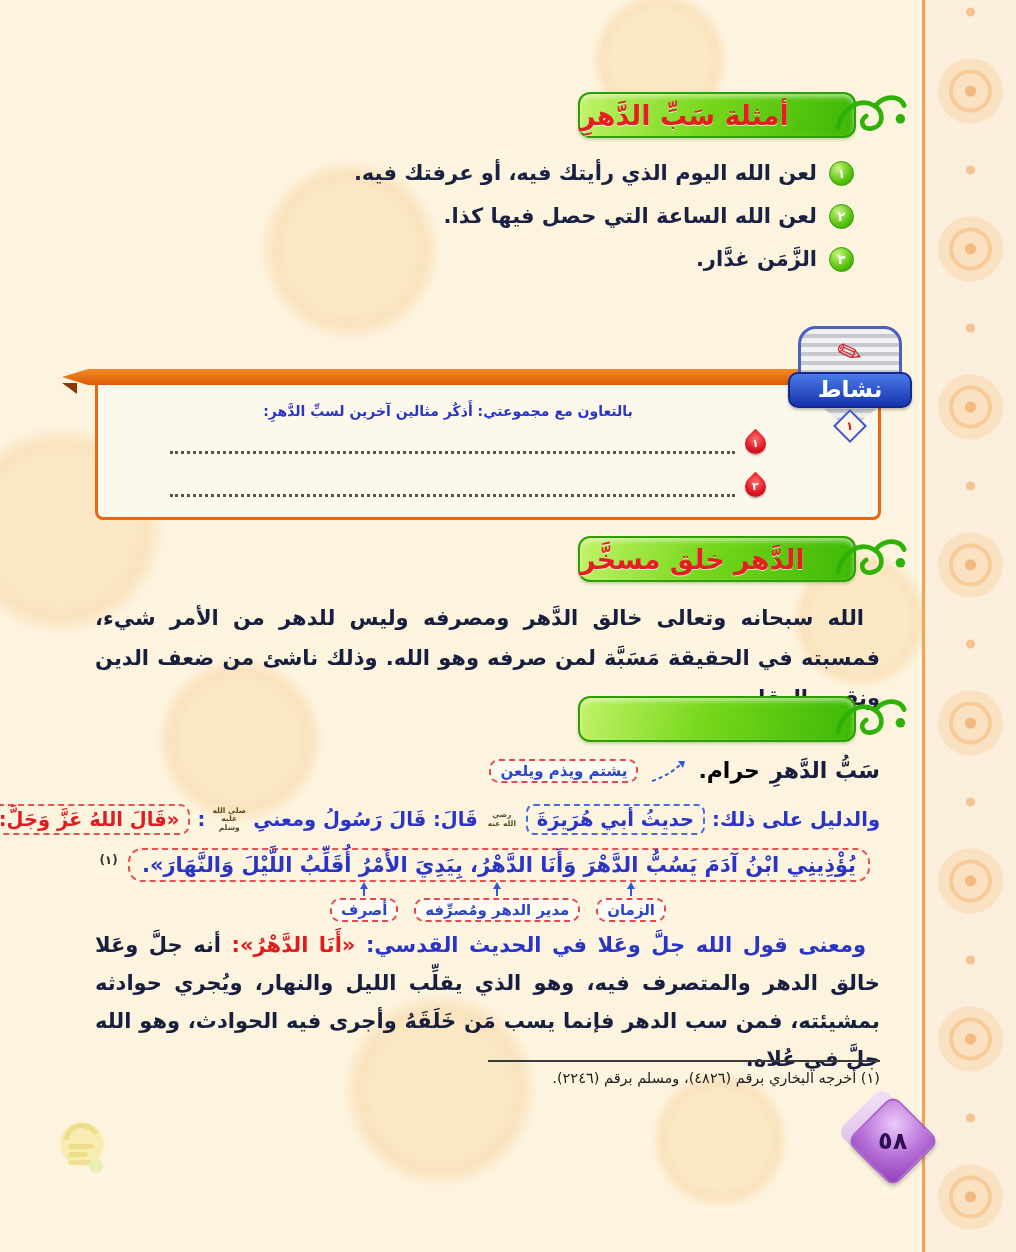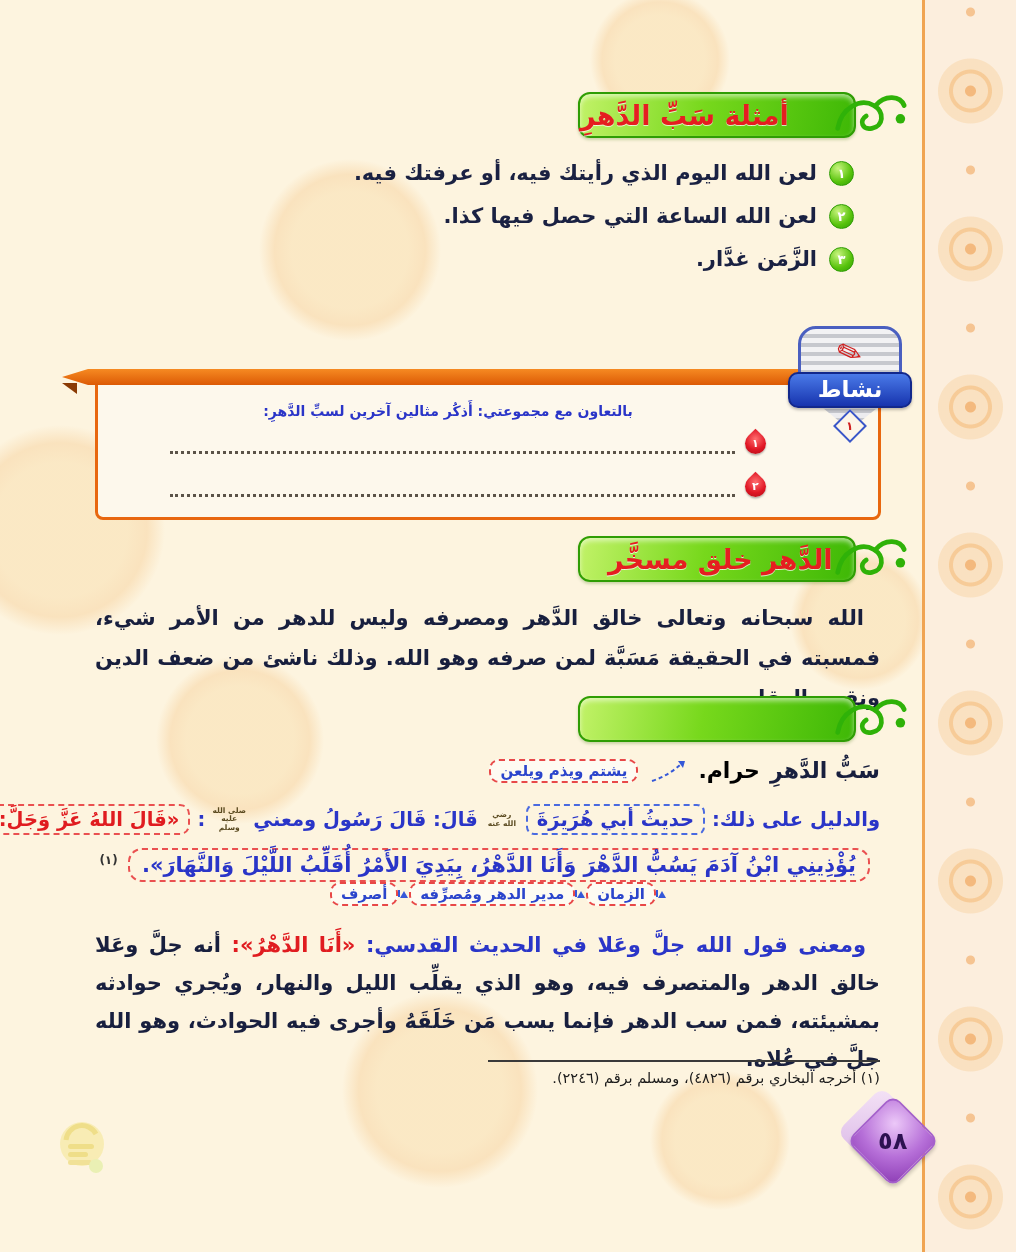--- a/index.html
+++ b/index.html
@@ -98,21 +98,21 @@
   .qudsi-open { border:2px dashed #ea5050; border-radius:10px; padding:2px 9px; color:#e01c20; }
 
   
   .qudsi-line { position:absolute; top:848px; right:146px; font-size:21px; font-weight:bold; color:#2a35c8; }
   .qudsi-frame { display:inline-block; border:2px dashed #ea5050; border-radius:14px; padding:3px 12px; }
   .fn-ref { font-size:12px; color:#333; vertical-align:super; margin-right:3px; }
 
   
   .glosses { position:absolute; top:882px; left:330px; width:336px; display:flex;
     justify-content:space-between; align-items:flex-start; direction:rtl; }
-  .gloss { display:flex; flex-direction:row; align-items:center; }
+  .gloss { display:flex; flex-direction:column; align-items:center; }
   .arrow-head { width:0; height:0; border-left:4px solid transparent; border-right:4px solid transparent;
     border-bottom:7px solid #3558d8; }
   .arrow-stem { width:0; height:7px; border-left:2px dashed #3558d8; margin-bottom:2px; }
 
   #meaning-par { top:926px; line-height:38px; text-indent:14px; }
   .blue { color:#2a35c8; } .red { color:#e01c20; }
 
   
   .footnote-rule { position:absolute; top:1060px; left:488px; width:392px; border-top:2px solid #3a3a3a; }
   .footnote-text { position:absolute; top:1070px; right:136px; font-size:14.5px; color:#1a1a1a; }
@@ -191,21 +191,21 @@
     <div class="shield">
       <span class="pencil">✎</span>
     </div>
     <div class="ribbon">نشاط</div>
     <div class="shield-tip"></div>
     <div class="badge-diamond">
       <span>١</span>
     </div>
   </div>
 
-  <div class="banner" style="top:536px;padding-left:28px;">
+  <div class="banner" style="top:536px;">
     <span class="banner-title">الدَّهر خلق مسخَّر</span>
     <svg class="banner-orn" viewBox="0 0 80 52">
       <g fill="none" stroke="#2fb208" stroke-width="5" stroke-linecap="round">
         <path d="M6 40 C 10 18, 30 8, 44 16 C 56 23, 54 38, 42 40 C 32 42, 28 32, 36 27"></path>
         <path d="M46 16 C 56 4, 72 6, 76 16"></path>
       </g>
       <circle cx="72" cy="30" r="5" fill="#2fb208"></circle>
     </svg>
   </div>
 

